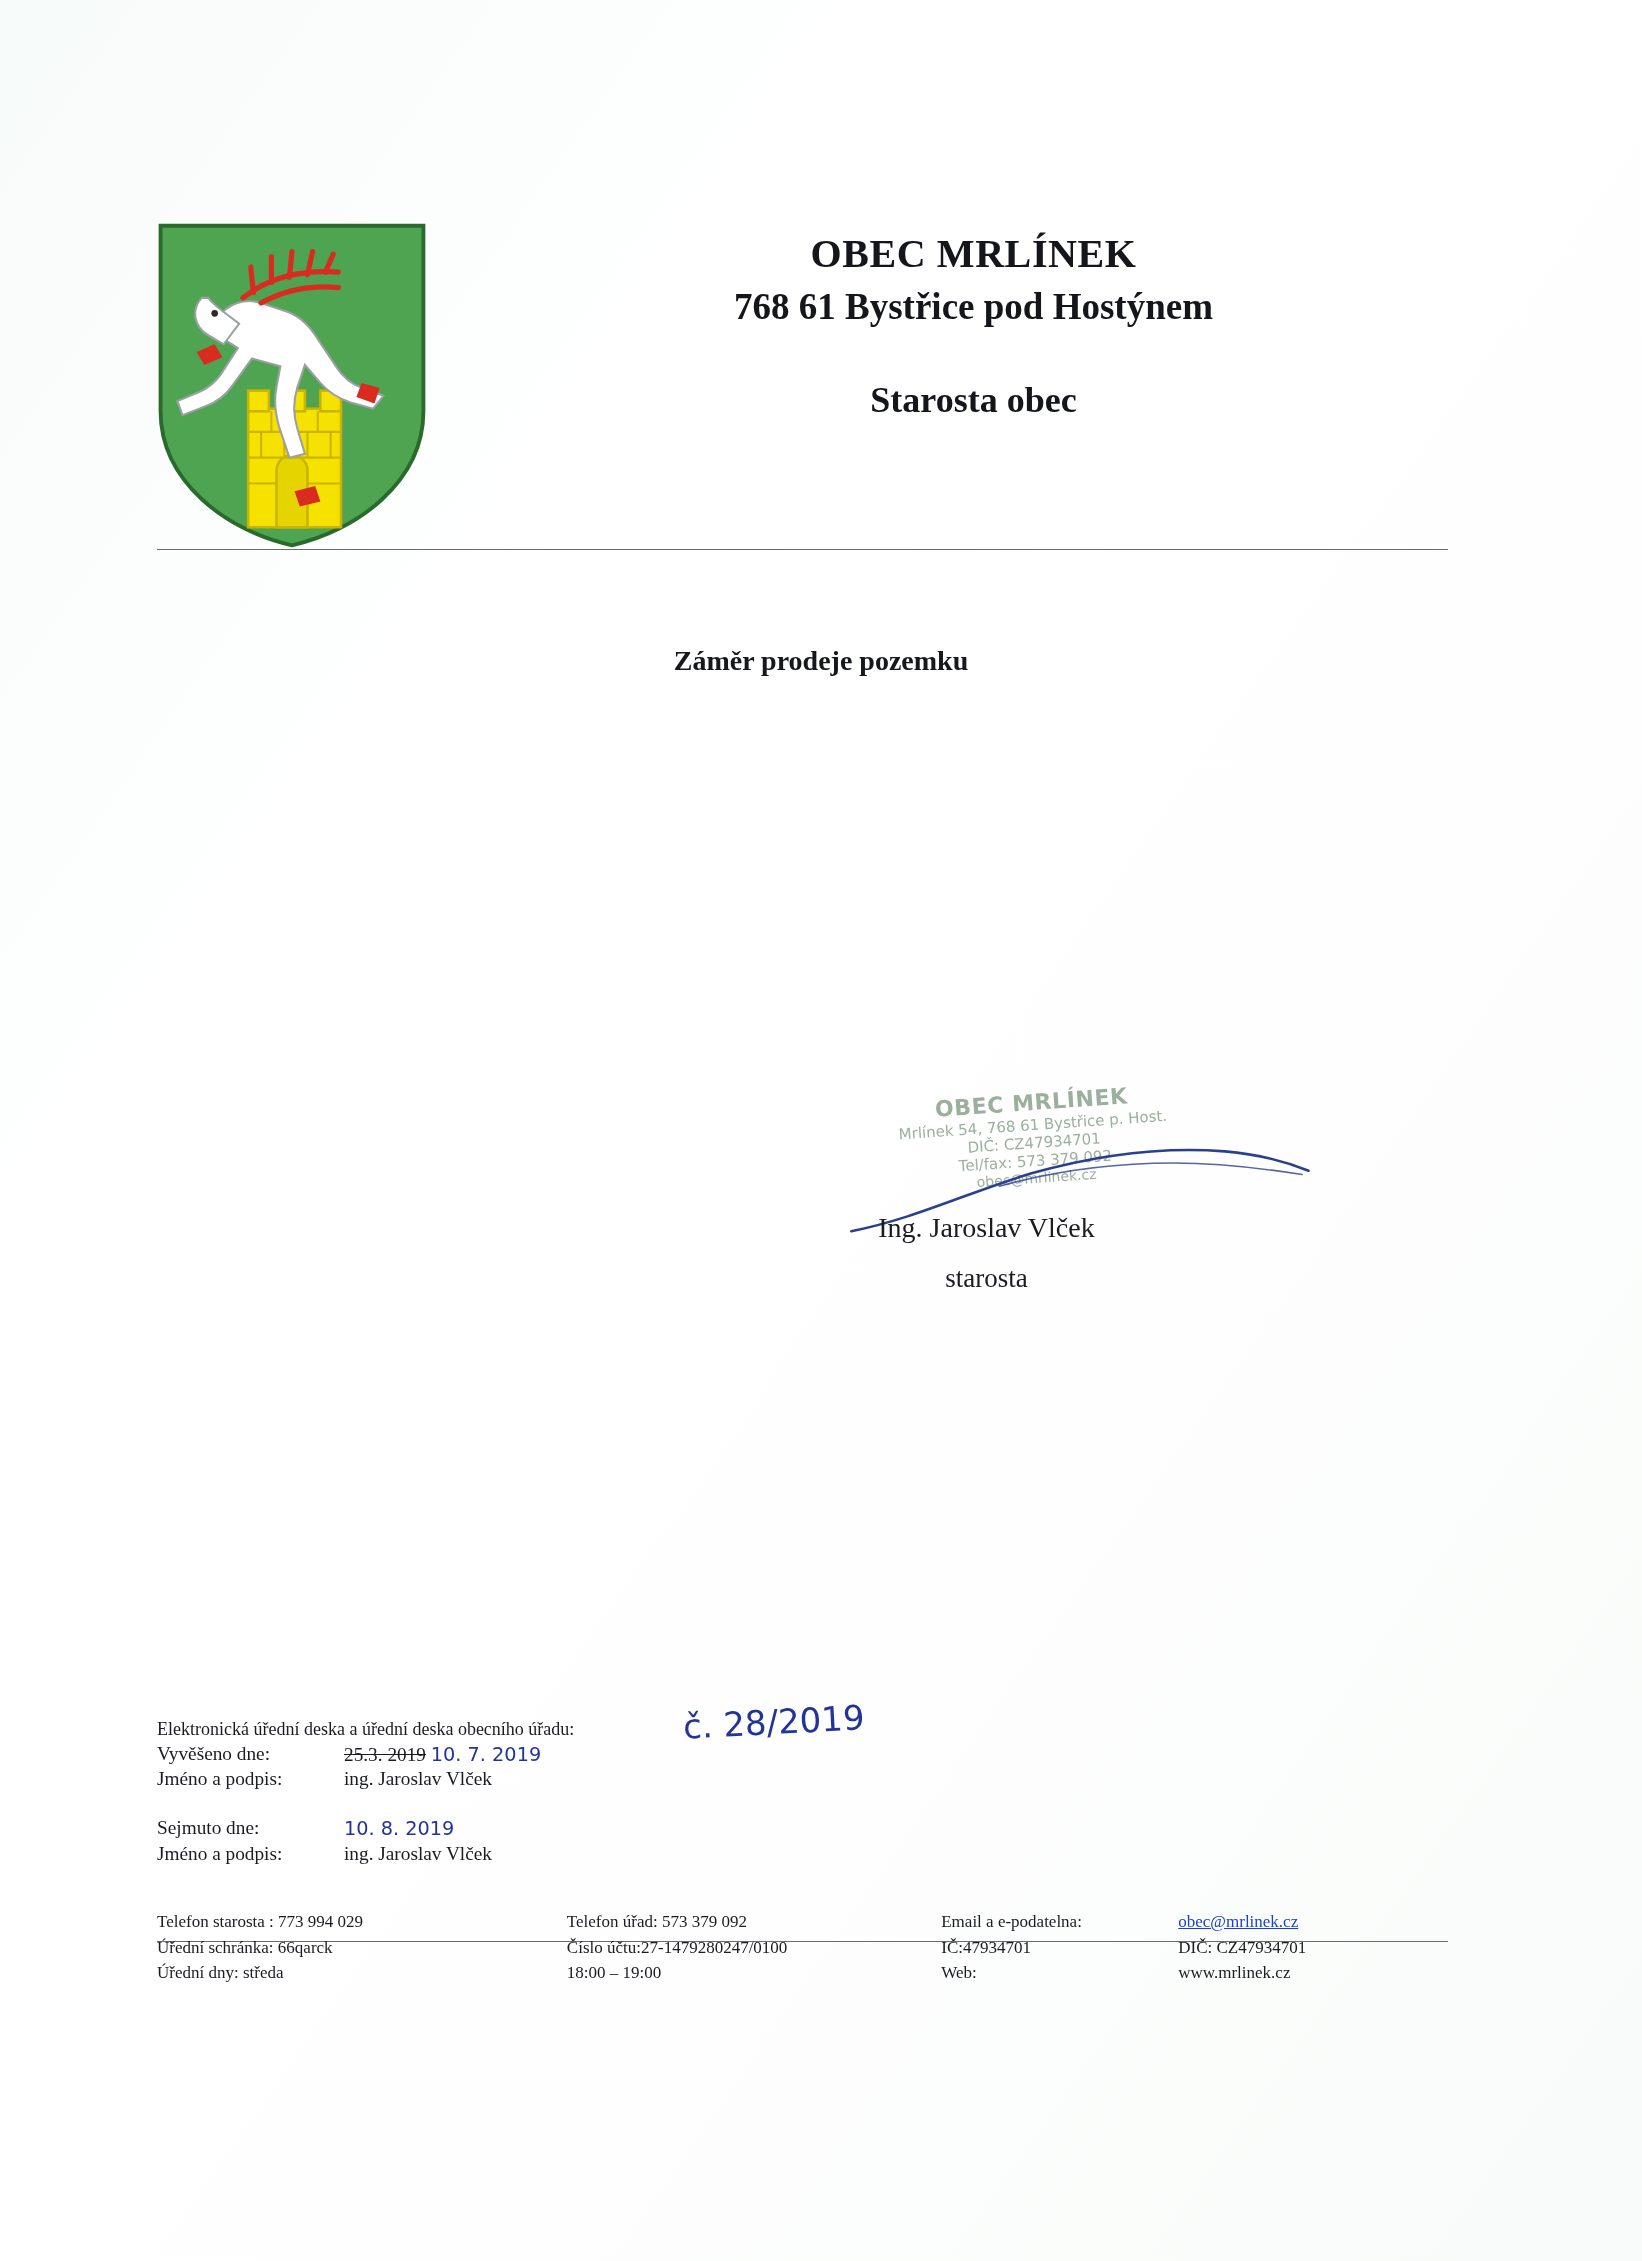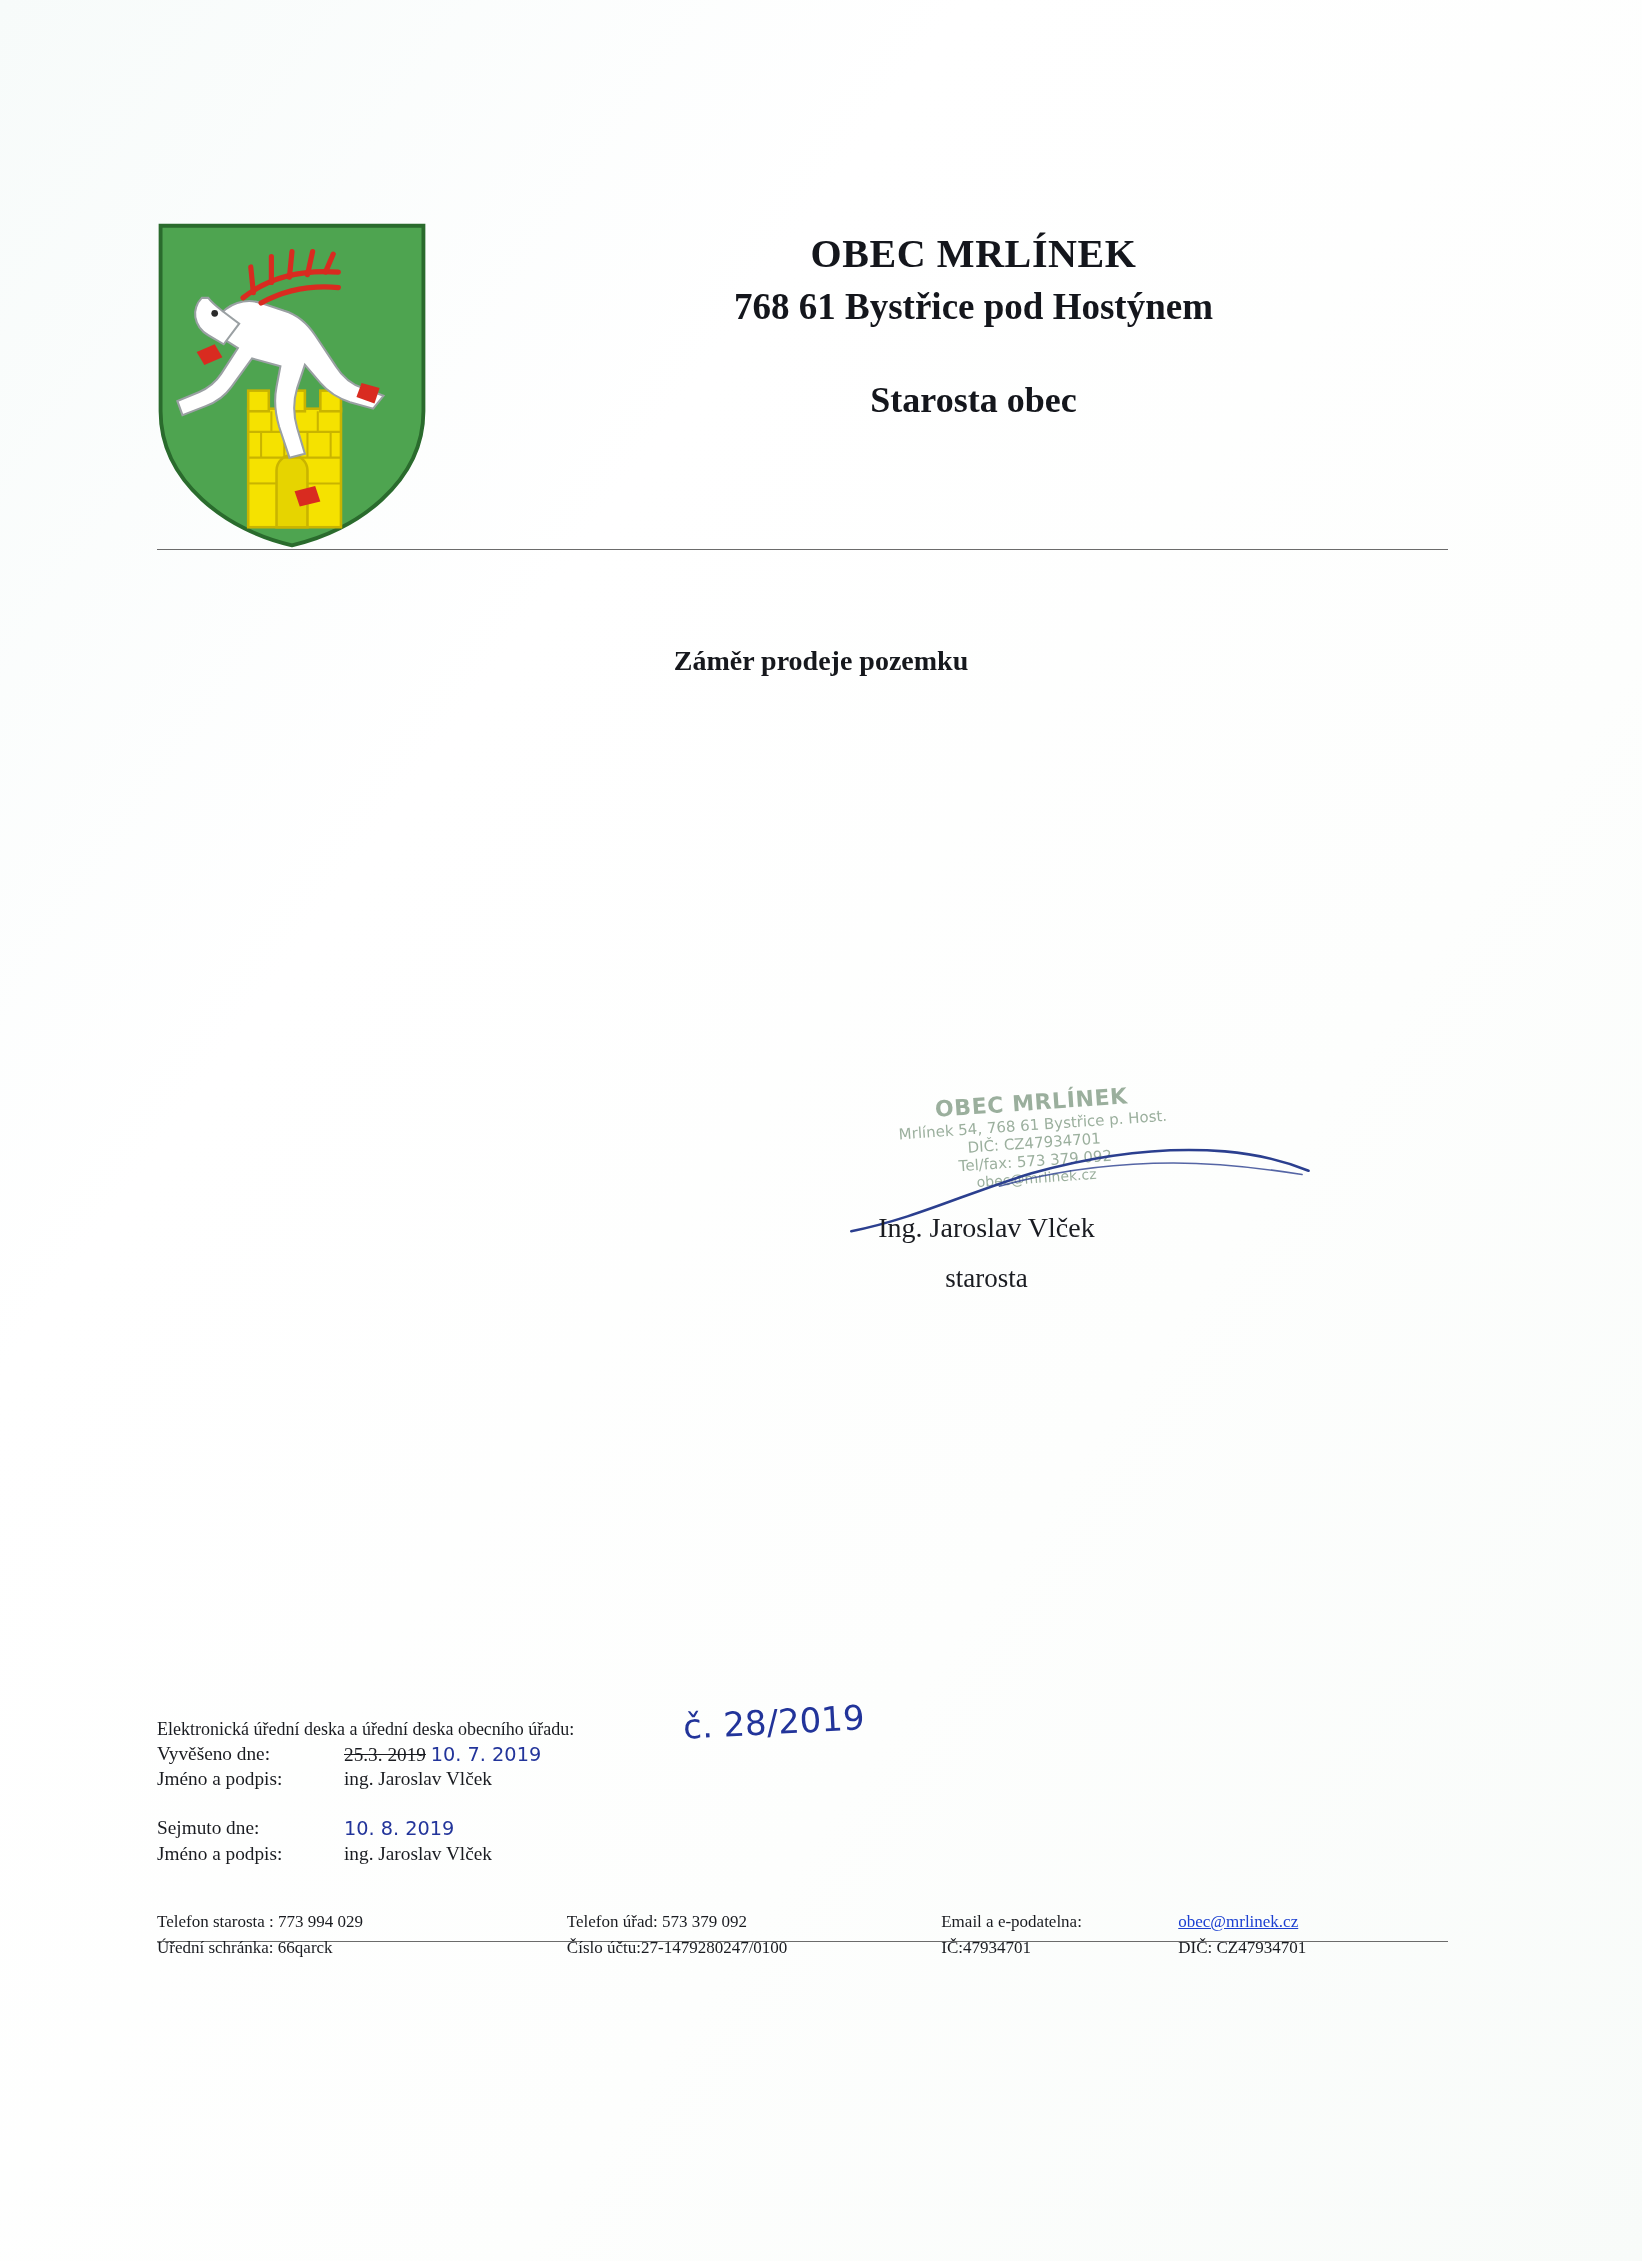--- a/index.html
+++ b/index.html
@@ -346,17 +346,23 @@
         <div class="c2">Telefon úřad: 573 379 092</div>
         <div class="c3">Email a e-podatelna:</div>
         <div class="c4"><a href="#">obec@mrlinek.cz</a></div>
       </div>
       <div class="frow">
         <div class="c1">Úřední schránka:  66qarck</div>
         <div class="c2">Číslo účtu:27-1479280247/0100</div>
         <div class="c3">IČ:47934701</div>
         <div class="c4">DIČ: CZ47934701</div>
       </div>
+      <div class="frow">
+        <div class="c1">Úřední dny:  středa</div>
+        <div class="c2">18:00 – 19:00</div>
+        <div class="c3">Web:</div>
+        <div class="c4">www.mrlinek.cz</div>
+      </div>
     </div>
 
   </div>
 </div>
 
 
 </body></html>

